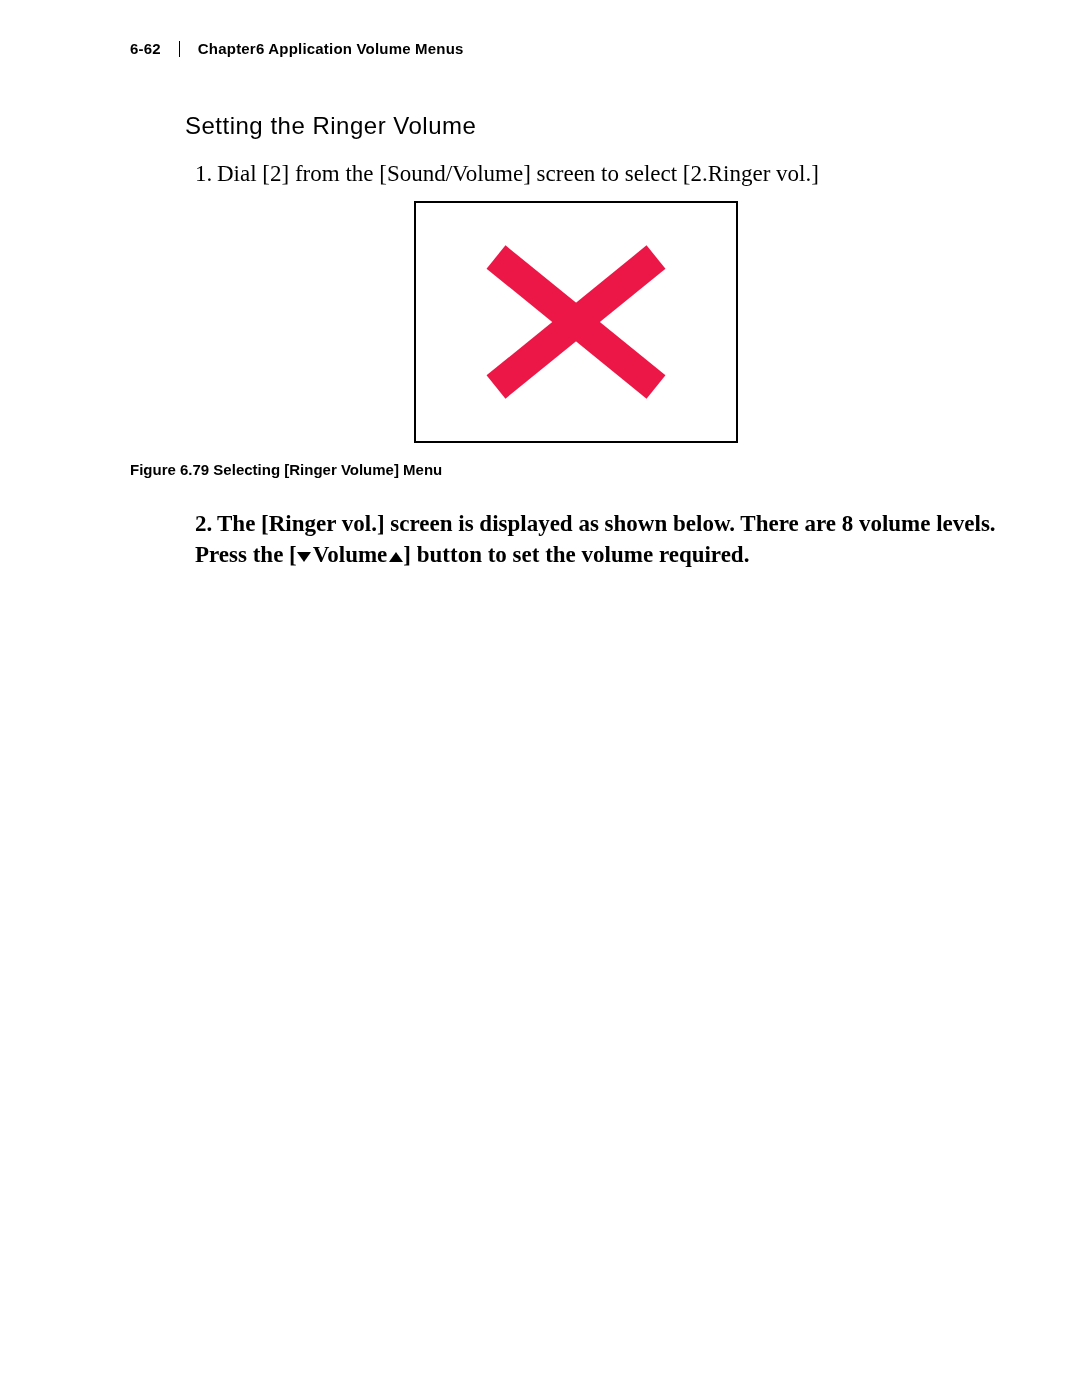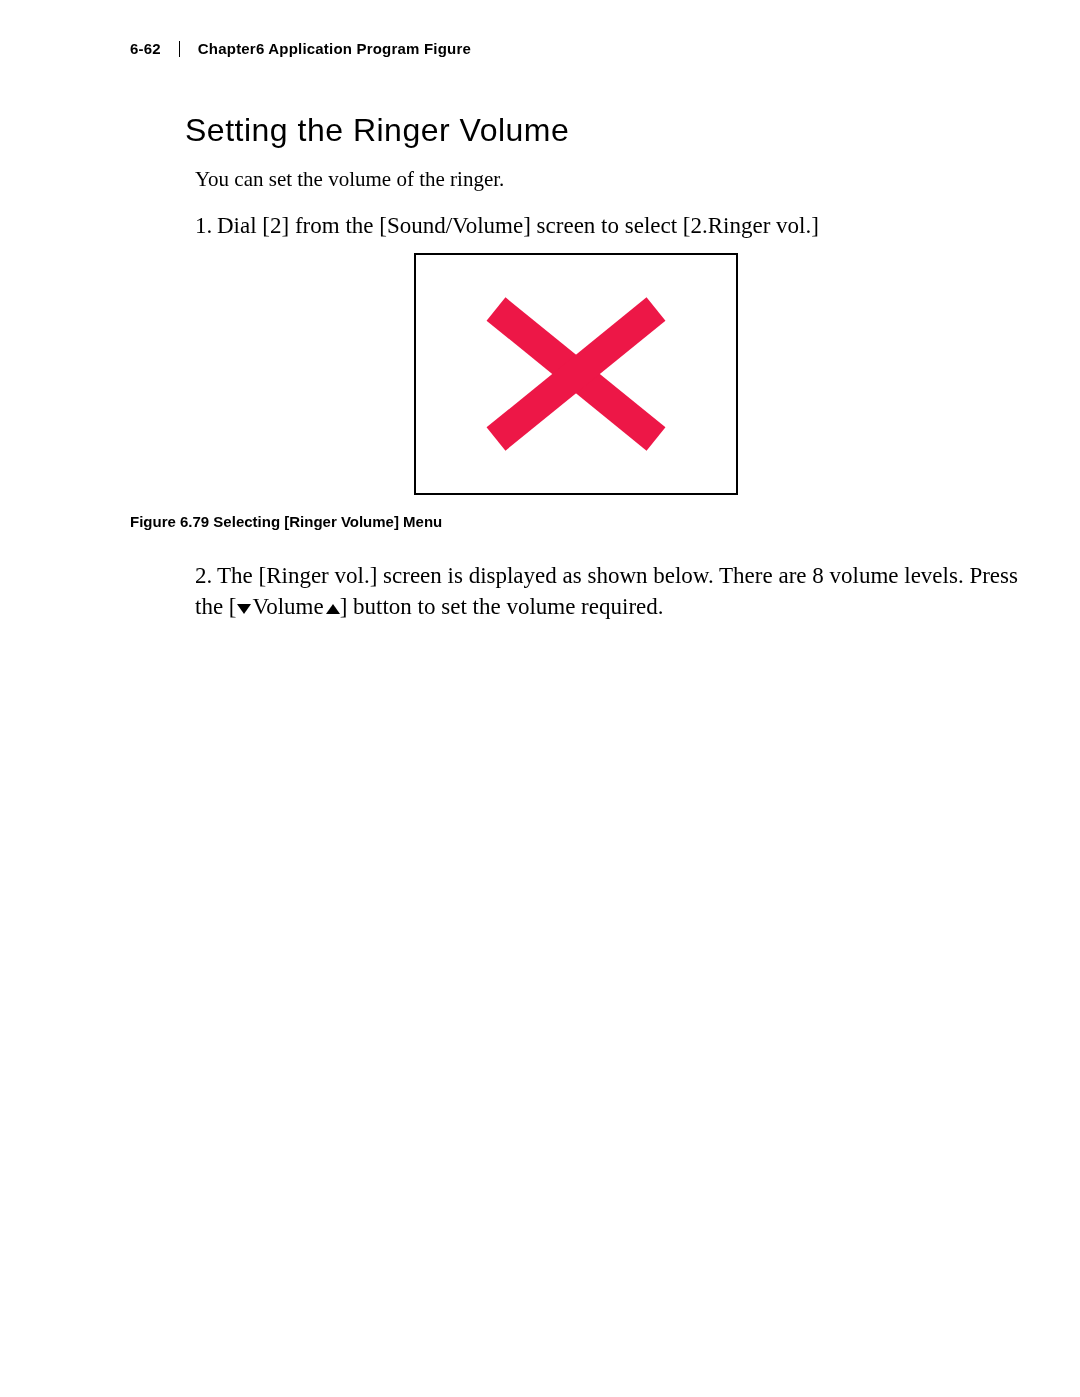--- a/index.html
+++ b/index.html
@@ -26,39 +26,40 @@
     gap: 18px;
   }
   .header-divider {
     width: 1px;
     height: 16px;
     background: #000;
     display: inline-block;
   }
   .section-title {
     font-family: Arial, Helvetica, sans-serif;
-    font-size: 32px;
+    font-size: 24px;
     font-weight: normal;
     margin-top: 55px;
     margin-left: 55px;
     letter-spacing: 0.5px;
   }
   .intro {
     font-size: 21px;
     margin-top: 18px;
     margin-left: 65px;
   }
   .step {
     font-size: 23px;
     margin-top: 18px;
     margin-left: 65px;
     line-height: 1.35;
   }
   .step2 {
     margin-top: 30px;
+    font-weight: bold;
   }
   .figure-wrap {
     text-align: center;
     margin-top: 12px;
   }
   .figure-box {
     display: inline-block;
     width: 320px;
     height: 238px;
     border: 2px solid #000;
@@ -94,26 +95,25 @@
   .num { display:inline-block; width: 22px; }
 </style>
 </head>
 <body>
 
 <div class="page">
 
   <div class="header-line">
     <span>6-62</span>
     <span class="header-divider"></span>
-    <span>Chapter6  Application Program Figure</span>
+    <span>Chapter6  Application Volume Menus</span>
   </div>
 
   <div class="section-title">Setting the Ringer Volume</div>
 
-  <div class="intro">You can set the volume of the ringer.</div>
 
   <div class="step">
     <span class="num">1.</span><span>Dial [2] from the [Sound/Volume] screen to select [2.Ringer vol.]</span>
   </div>
 
   <div class="figure-wrap">
     <div class="figure-box">
       <svg class="red-x" width="200" height="170" viewBox="0 0 200 170">
         <line x1="20" y1="20" x2="180" y2="150" stroke="#ed1747" stroke-width="30"></line>
         <line x1="180" y1="20" x2="20" y2="150" stroke="#ed1747" stroke-width="30"></line>

